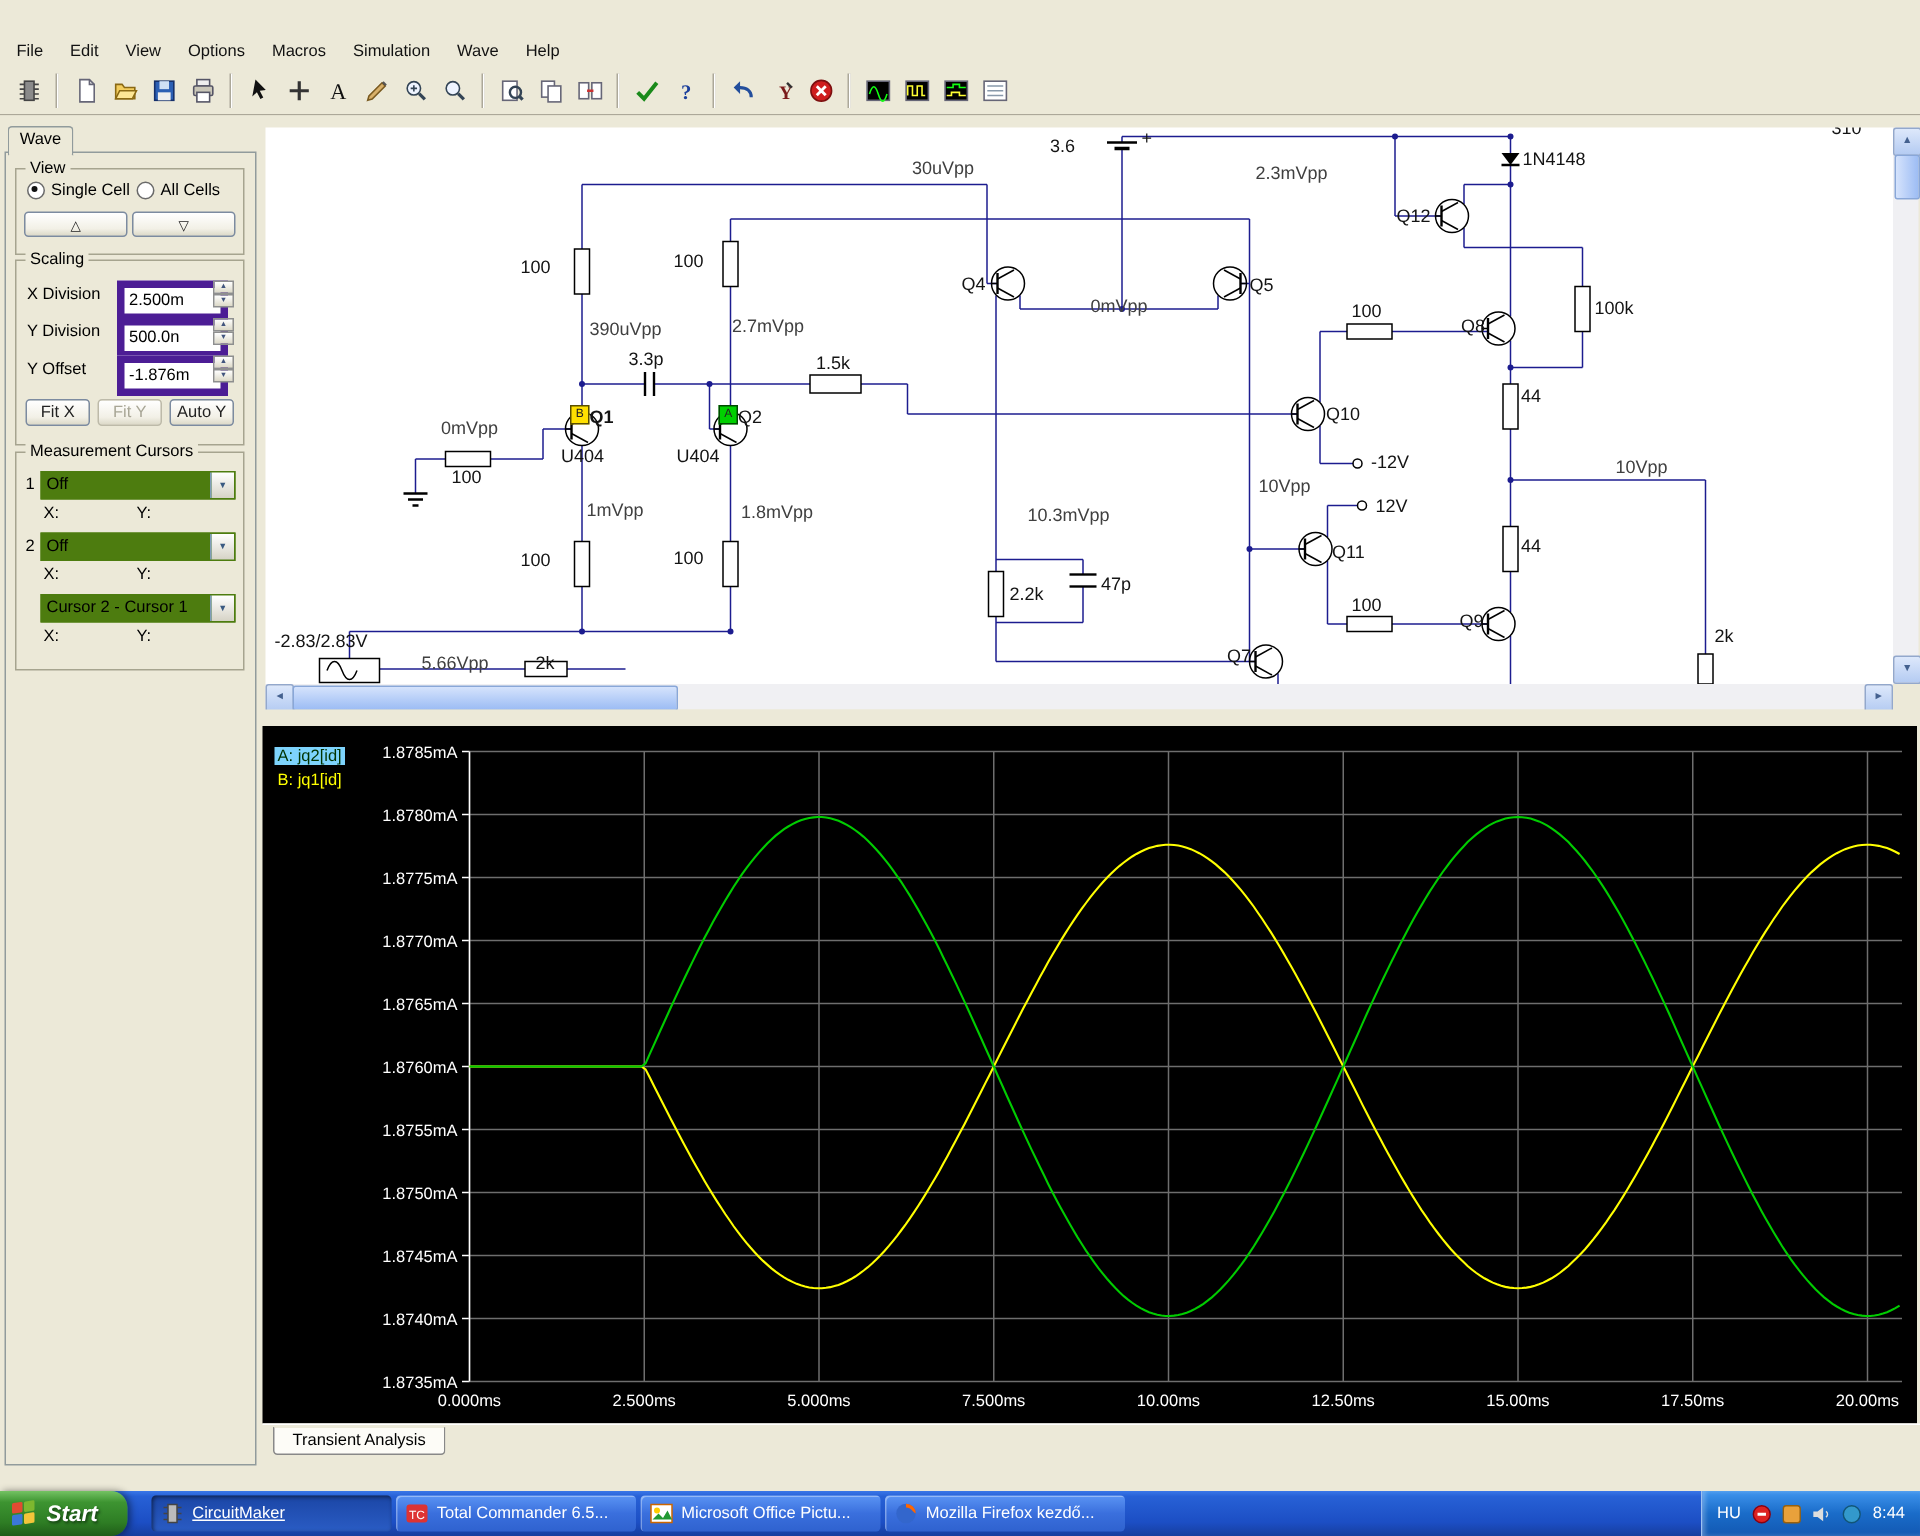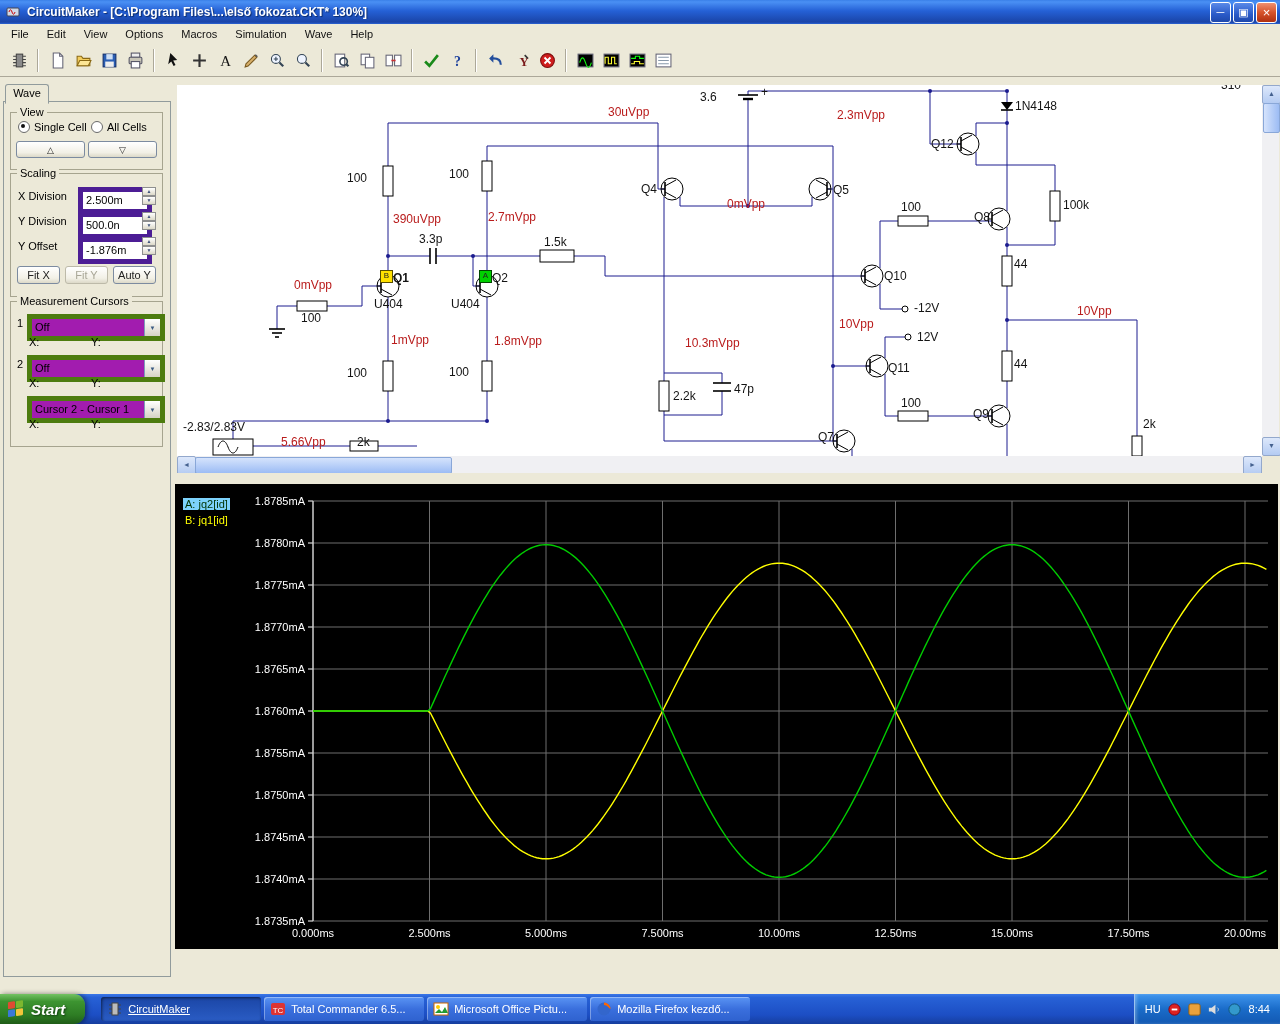--- a/index.html
+++ b/index.html
@@ -49,35 +49,35 @@
   .field-label{position:absolute;left:2px;top:3px;}
   .xp-input{position:absolute;left:62px;top:0;width:58px;height:15px;background:#fff;border:5px solid #4c1d95;padding:1px 3px;line-height:14px;}
   .spinner{position:absolute;left:126px;top:0;width:14px;height:18px;display:flex;flex-direction:column;}
   .sp-b{flex:1;border:1px solid #8e8f8f;background:linear-gradient(#fff,#dcd9c8);font-size:5px;line-height:7px;text-align:center;color:#41557e;}
   .fit-row{position:absolute;top:92px;left:6px;display:flex;gap:5px;width:139px;}
   .xp-btn.small{height:18px;font-size:11px;}
   .xp-btn.disabled{color:#a8a696;border-color:#bdbaa9;}
   .cursor-row{position:absolute;left:5px;height:18px;width:141px;}
   .cr1{top:12px;} .cr2{top:53px;} .cr3{top:94px;}
   .cursor-idx{position:absolute;left:1px;top:3px;}
-  .xp-combo{position:absolute;left:11px;top:0;width:128px;height:17px;display:flex;background:#a21caf;border:5px solid #4d7c0f;}
+  .xp-combo{position:absolute;left:11px;top:0;width:128px;height:17px;display:flex;background:#4d7c0f;border:1px solid #4d7c0f;}
   .xp-combo.full{left:11px;}
   .combo-val{flex:1;padding:1px 3px;line-height:14px;overflow:hidden;white-space:nowrap;}
   .combo-btn{width:15px;background:linear-gradient(#fff,#d6d3c6);border-left:1px solid #7f9db9;font-size:6px;color:#3a5a82;
     display:flex;align-items:center;justify-content:center;}
   .xy-row{position:absolute;left:18px;width:120px;}
   .xy1{top:34px;} .xy2{top:75px;} .xy3{top:116px;}
   .xy-row .ylab{position:absolute;left:62px;}
 
   
   .main{position:absolute;left:175px;top:0;right:0;height:100%;background:#ece9d8;}
   .schem-area{position:absolute;left:2px;top:8px;width:1085px;height:371px;background:#fff;overflow:hidden;}
   #schem-labels{position:absolute;left:0;top:0;right:0;bottom:0;}
   .s-label{position:absolute;font-size:12px;color:#141414;white-space:nowrap;}
-  .s-red{color:#b91c1c;}
+  .s-red{color:#404040;}
   .probe{position:absolute;width:11px;height:11px;border:1px solid rgba(0,0,0,.65);font-size:8px;line-height:10px;text-align:center;color:#222;}
   .vscroll{position:absolute;left:1087px;top:8px;width:17px;height:371px;background:#f0f0f3;}
   .hscroll{position:absolute;left:2px;top:379px;width:1085px;height:17px;background:#f0f0f3;}
   .sb-btn{position:absolute;width:17px;height:17px;background:linear-gradient(180deg,#dde8fb,#b4cbf2);border:1px solid #93a8cc;
     border-radius:2px;color:#44618f;font-size:7px;text-align:center;line-height:15px;}
   .vthumb{position:absolute;left:1px;top:18px;width:15px;height:28px;background:linear-gradient(90deg,#d5e3fc,#9cbcf4);
     border:1px solid #89a7d8;border-radius:2px;}
   .hthumb{position:absolute;left:18px;top:1px;width:255px;height:15px;background:linear-gradient(180deg,#d5e3fc,#9cbcf4);
     border:1px solid #89a7d8;border-radius:2px;}
   .sb-corner{position:absolute;left:1087px;top:379px;width:17px;height:17px;background:#ece9d8;}
@@ -104,34 +104,20 @@
   .task-first{margin-left:16px;text-decoration:underline;}
   .tray{margin-left:auto;height:30px;display:flex;align-items:center;gap:6px;padding:0 10px 0 10px;color:#fff;
     background:linear-gradient(180deg,#3f95ee,#1a6cc9 50%,#1258b2);border-left:1px solid #9cc3f0;box-shadow:inset 2px 0 3px rgba(255,255,255,.25);}
   .tray-ico{width:16px;height:16px;display:flex;align-items:center;}
 </style>
 </head>
 <body>
 
 <div class="screen">
 
-  <div class="titlebar">
-    <span class="app-icon">
-      <svg width="16" height="16" viewBox="0 0 16 16">
-          <rect x="2" y="4" width="12" height="8" rx="1" fill="#cfd8e8" stroke="#445"></rect>
-          <path d="M4 8c1-3 2-3 3 0s2 3 3 0" stroke="#c00" fill="none"></path>
-        </svg>
-    </span>
-    <span class="title-text">CircuitMaker - [C:\Program Files\...\első fokozat.CKT* 130%]</span>
-    <span class="win-buttons">
-      <button class="winbtn">─</button>
-      <button class="winbtn">▣</button>
-      <button class="winbtn close">×</button>
-    </span>
-  </div>
 
   <div class="menubar" id="menubar">
       <span class="menu-item">File</span>
       <span class="menu-item">Edit</span>
       <span class="menu-item">View</span>
       <span class="menu-item">Options</span>
       <span class="menu-item">Macros</span>
       <span class="menu-item">Simulation</span>
       <span class="menu-item">Wave</span>
       <span class="menu-item">Help</span>
@@ -673,20 +659,23 @@
             <line x1="1070.0" y1="17" x2="1070.0" y2="437" stroke="#6e6e6e"></line>
             <text x="1070.0" y="453" fill="#fff" font-size="11" text-anchor="middle" font-family="Liberation Sans,sans-serif">20.00ms</text>
             <line x1="138" y1="17" x2="138" y2="437" stroke="#fff"></line>
             <polyline points="138.0,227.0 140.8,227.0 143.6,227.0 146.4,227.0 149.2,227.0 152.0,227.0 154.8,227.0 157.6,227.0 160.4,227.0 163.2,227.0 166.0,227.0 168.8,227.0 171.6,227.0 174.3,227.0 177.1,227.0 179.9,227.0 182.7,227.0 185.5,227.0 188.3,227.0 191.1,227.0 193.9,227.0 196.7,227.0 199.5,227.0 202.3,227.0 205.1,227.0 207.9,227.0 210.7,227.0 213.5,227.0 216.3,227.0 219.1,227.0 221.9,227.0 224.7,227.0 227.5,227.0 230.3,227.0 233.1,227.0 235.9,227.0 238.7,227.0 241.5,227.0 244.2,227.0 247.0,227.0 249.8,227.0 252.6,227.0 255.4,228.9 258.2,234.4 261.0,240.0 263.8,245.5 266.6,251.0 269.4,256.5 272.2,262.0 275.0,267.4 277.8,272.7 280.6,278.0 283.4,283.1 286.2,288.3 289.0,293.3 291.8,298.2 294.6,303.1 297.4,307.8 300.2,312.4 303.0,316.9 305.8,321.2 308.6,325.5 311.4,329.5 314.1,333.5 316.9,337.3 319.7,340.9 322.5,344.4 325.3,347.7 328.1,350.8 330.9,353.8 333.7,356.6 336.5,359.1 339.3,361.6 342.1,363.8 344.9,365.8 347.7,367.6 350.5,369.2 353.3,370.6 356.1,371.9 358.9,372.9 361.7,373.7 364.5,374.3 367.3,374.7 370.1,374.8 372.9,374.8 375.7,374.5 378.5,374.1 381.3,373.4 384.0,372.6 386.8,371.5 389.6,370.2 392.4,368.7 395.2,367.0 398.0,365.1 400.8,363.0 403.6,360.8 406.4,358.3 409.2,355.6 412.0,352.8 414.8,349.8 417.6,346.6 420.4,343.2 423.2,339.7 426.0,336.0 428.8,332.2 431.6,328.2 434.4,324.1 437.2,319.8 440.0,315.4 442.8,310.9 445.6,306.2 448.4,301.5 451.2,296.6 453.9,291.6 456.7,286.6 459.5,281.4 462.3,276.2 465.1,270.9 467.9,265.6 470.7,260.2 473.5,254.7 476.3,249.2 479.1,243.7 481.9,238.1 484.7,232.6 487.5,227.0 490.3,221.4 493.1,215.9 495.9,210.3 498.7,204.8 501.5,199.3 504.3,193.8 507.1,188.4 509.9,183.1 512.7,177.8 515.5,172.6 518.3,167.4 521.1,162.4 523.8,157.4 526.6,152.5 529.4,147.8 532.2,143.1 535.0,138.6 537.8,134.2 540.6,129.9 543.4,125.8 546.2,121.8 549.0,118.0 551.8,114.3 554.6,110.8 557.4,107.4 560.2,104.2 563.0,101.2 565.8,98.4 568.6,95.7 571.4,93.2 574.2,91.0 577.0,88.9 579.8,87.0 582.6,85.3 585.4,83.8 588.2,82.5 591.0,81.4 593.7,80.6 596.5,79.9 599.3,79.5 602.1,79.2 604.9,79.2 607.7,79.3 610.5,79.7 613.3,80.3 616.1,81.1 618.9,82.1 621.7,83.4 624.5,84.8 627.3,86.4 630.1,88.2 632.9,90.2 635.7,92.4 638.5,94.9 641.3,97.4 644.1,100.2 646.9,103.2 649.7,106.3 652.5,109.6 655.3,113.1 658.1,116.7 660.9,120.5 663.6,124.5 666.4,128.5 669.2,132.8 672.0,137.1 674.8,141.6 677.6,146.2 680.4,150.9 683.2,155.8 686.0,160.7 688.8,165.7 691.6,170.9 694.4,176.0 697.2,181.3 700.0,186.6 702.8,192.0 705.6,197.5 708.4,203.0 711.2,208.5 714.0,214.0 716.8,219.6 719.6,225.1 722.4,230.7 725.2,236.3 728.0,241.8 730.8,247.4 733.5,252.9 736.3,258.3 739.1,263.8 741.9,269.1 744.7,274.4 747.5,279.7 750.3,284.9 753.1,289.9 755.9,294.9 758.7,299.8 761.5,304.6 764.3,309.3 767.1,313.9 769.9,318.3 772.7,322.7 775.5,326.8 778.3,330.9 781.1,334.8 783.9,338.5 786.7,342.1 789.5,345.5 792.3,348.8 795.1,351.8 797.9,354.7 800.7,357.4 803.4,360.0 806.2,362.3 809.0,364.5 811.8,366.4 814.6,368.2 817.4,369.7 820.2,371.1 823.0,372.2 825.8,373.2 828.6,373.9 831.4,374.4 834.2,374.7 837.0,374.8 839.8,374.7 842.6,374.4 845.4,373.9 848.2,373.2 851.0,372.2 853.8,371.1 856.6,369.7 859.4,368.2 862.2,366.4 865.0,364.5 867.8,362.3 870.6,360.0 873.3,357.4 876.1,354.7 878.9,351.8 881.7,348.8 884.5,345.5 887.3,342.1 890.1,338.5 892.9,334.8 895.7,330.9 898.5,326.8 901.3,322.7 904.1,318.3 906.9,313.9 909.7,309.3 912.5,304.6 915.3,299.8 918.1,294.9 920.9,289.9 923.7,284.9 926.5,279.7 929.3,274.4 932.1,269.1 934.9,263.8 937.7,258.3 940.5,252.9 943.2,247.4 946.0,241.8 948.8,236.3 951.6,230.7 954.4,225.1 957.2,219.6 960.0,214.0 962.8,208.5 965.6,203.0 968.4,197.5 971.2,192.0 974.0,186.6 976.8,181.3 979.6,176.0 982.4,170.9 985.2,165.7 988.0,160.7 990.8,155.8 993.6,150.9 996.4,146.2 999.2,141.6 1002.0,137.1 1004.8,132.8 1007.6,128.5 1010.4,124.5 1013.1,120.5 1015.9,116.7 1018.7,113.1 1021.5,109.6 1024.3,106.3 1027.1,103.2 1029.9,100.2 1032.7,97.4 1035.5,94.9 1038.3,92.4 1041.1,90.2 1043.9,88.2 1046.7,86.4 1049.5,84.8 1052.3,83.4 1055.1,82.1 1057.9,81.1 1060.7,80.3 1063.5,79.7 1066.3,79.3 1069.1,79.2 1071.9,79.2 1074.7,79.5 1077.5,79.9 1080.3,80.6 1083.0,81.4 1085.8,82.5 1088.6,83.8 1091.4,85.3 " fill="none" stroke="#ffff00" stroke-width="1.4"></polyline>
             <polyline points="138.0,227.0 140.8,227.0 143.6,227.0 146.4,227.0 149.2,227.0 152.0,227.0 154.8,227.0 157.6,227.0 160.4,227.0 163.2,227.0 166.0,227.0 168.8,227.0 171.6,227.0 174.3,227.0 177.1,227.0 179.9,227.0 182.7,227.0 185.5,227.0 188.3,227.0 191.1,227.0 193.9,227.0 196.7,227.0 199.5,227.0 202.3,227.0 205.1,227.0 207.9,227.0 210.7,227.0 213.5,227.0 216.3,227.0 219.1,227.0 221.9,227.0 224.7,227.0 227.5,227.0 230.3,227.0 233.1,227.0 235.9,227.0 238.7,227.0 241.5,227.0 244.2,227.0 247.0,227.0 249.8,227.0 252.6,227.0 255.4,224.9 258.2,218.6 261.0,212.4 263.8,206.2 266.6,200.0 269.4,193.8 272.2,187.7 275.0,181.6 277.8,175.6 280.6,169.7 283.4,163.8 286.2,158.1 289.0,152.4 291.8,146.9 294.6,141.4 297.4,136.1 300.2,130.9 303.0,125.9 305.8,121.0 308.6,116.2 311.4,111.6 314.1,107.2 316.9,102.9 319.7,98.8 322.5,94.9 325.3,91.2 328.1,87.7 330.9,84.4 333.7,81.3 336.5,78.3 339.3,75.6 342.1,73.1 344.9,70.9 347.7,68.8 350.5,67.0 353.3,65.4 356.1,64.0 358.9,62.9 361.7,62.0 364.5,61.3 367.3,60.9 370.1,60.7 372.9,60.7 375.7,61.0 378.5,61.5 381.3,62.3 384.0,63.2 386.8,64.5 389.6,65.9 392.4,67.6 395.2,69.5 398.0,71.6 400.8,73.9 403.6,76.5 406.4,79.3 409.2,82.3 412.0,85.5 414.8,88.9 417.6,92.4 420.4,96.2 423.2,100.2 426.0,104.3 428.8,108.7 431.6,113.1 434.4,117.8 437.2,122.6 440.0,127.6 442.8,132.7 445.6,137.9 448.4,143.2 451.2,148.7 453.9,154.3 456.7,160.0 459.5,165.8 462.3,171.6 465.1,177.6 467.9,183.6 470.7,189.7 473.5,195.8 476.3,202.0 479.1,208.2 481.9,214.5 484.7,220.7 487.5,227.0 490.3,233.3 493.1,239.5 495.9,245.8 498.7,252.0 501.5,258.2 504.3,264.3 507.1,270.4 509.9,276.4 512.7,282.4 515.5,288.2 518.3,294.0 521.1,299.7 523.8,305.3 526.6,310.8 529.4,316.1 532.2,321.3 535.0,326.4 537.8,331.4 540.6,336.2 543.4,340.9 546.2,345.3 549.0,349.7 551.8,353.8 554.6,357.8 557.4,361.6 560.2,365.1 563.0,368.5 565.8,371.7 568.6,374.7 571.4,377.5 574.2,380.1 577.0,382.4 579.8,384.5 582.6,386.4 585.4,388.1 588.2,389.5 591.0,390.8 593.7,391.7 596.5,392.5 599.3,393.0 602.1,393.3 604.9,393.3 607.7,393.1 610.5,392.7 613.3,392.0 616.1,391.1 618.9,390.0 621.7,388.6 624.5,387.0 627.3,385.2 630.1,383.1 632.9,380.9 635.7,378.4 638.5,375.7 641.3,372.7 644.1,369.6 646.9,366.3 649.7,362.8 652.5,359.1 655.3,355.2 658.1,351.1 660.9,346.8 663.6,342.4 666.4,337.8 669.2,333.0 672.0,328.1 674.8,323.1 677.6,317.9 680.4,312.6 683.2,307.1 686.0,301.6 688.8,295.9 691.6,290.2 694.4,284.3 697.2,278.4 700.0,272.4 702.8,266.3 705.6,260.2 708.4,254.0 711.2,247.8 714.0,241.6 716.8,235.4 719.6,229.1 722.4,222.8 725.2,216.6 728.0,210.3 730.8,204.1 733.5,197.9 736.3,191.7 739.1,185.6 741.9,179.6 744.7,173.6 747.5,167.7 750.3,161.9 753.1,156.2 755.9,150.6 758.7,145.0 761.5,139.7 764.3,134.4 767.1,129.2 769.9,124.2 772.7,119.4 775.5,114.7 778.3,110.1 781.1,105.8 783.9,101.6 786.7,97.5 789.5,93.7 792.3,90.0 795.1,86.6 797.9,83.3 800.7,80.3 803.4,77.4 806.2,74.8 809.0,72.4 811.8,70.2 814.6,68.2 817.4,66.4 820.2,64.9 823.0,63.6 825.8,62.6 828.6,61.7 831.4,61.2 834.2,60.8 837.0,60.7 839.8,60.8 842.6,61.2 845.4,61.7 848.2,62.6 851.0,63.6 853.8,64.9 856.6,66.4 859.4,68.2 862.2,70.2 865.0,72.4 867.8,74.8 870.6,77.4 873.3,80.3 876.1,83.3 878.9,86.6 881.7,90.0 884.5,93.7 887.3,97.5 890.1,101.6 892.9,105.8 895.7,110.1 898.5,114.7 901.3,119.4 904.1,124.2 906.9,129.2 909.7,134.4 912.5,139.7 915.3,145.0 918.1,150.6 920.9,156.2 923.7,161.9 926.5,167.7 929.3,173.6 932.1,179.6 934.9,185.6 937.7,191.7 940.5,197.9 943.2,204.1 946.0,210.3 948.8,216.6 951.6,222.8 954.4,229.1 957.2,235.4 960.0,241.6 962.8,247.8 965.6,254.0 968.4,260.2 971.2,266.3 974.0,272.4 976.8,278.4 979.6,284.3 982.4,290.2 985.2,295.9 988.0,301.6 990.8,307.1 993.6,312.6 996.4,317.9 999.2,323.1 1002.0,328.1 1004.8,333.0 1007.6,337.8 1010.4,342.4 1013.1,346.8 1015.9,351.1 1018.7,355.2 1021.5,359.1 1024.3,362.8 1027.1,366.3 1029.9,369.6 1032.7,372.7 1035.5,375.7 1038.3,378.4 1041.1,380.9 1043.9,383.1 1046.7,385.2 1049.5,387.0 1052.3,388.6 1055.1,390.0 1057.9,391.1 1060.7,392.0 1063.5,392.7 1066.3,393.1 1069.1,393.3 1071.9,393.3 1074.7,393.0 1077.5,392.5 1080.3,391.7 1083.0,390.8 1085.8,389.5 1088.6,388.1 1091.4,386.4 " fill="none" stroke="#00cc00" stroke-width="1.4"></polyline>
           </svg>
         <div class="legend-a" id="legend-a" style="background: #7dd3fc; color: rgb(0, 51, 0);">A: jq2[id]</div>
         <div class="legend-b" id="legend-b" style="color: rgb(255, 255, 0);">B: jq1[id]</div>
       </div>
 
+      <div class="tabbar">
+        <span class="bottom-tab">Transient Analysis</span>
+      </div>
     </div>
   </div>
 
   <div class="taskbar">
     <div class="start-btn">
       <span class="flag">
         <span style="background:#e14b32"></span>
           <span style="background:#7db72f"></span>
           <span style="background:#3b78d8"></span>
           <span style="background:#f3c53a"></span>

